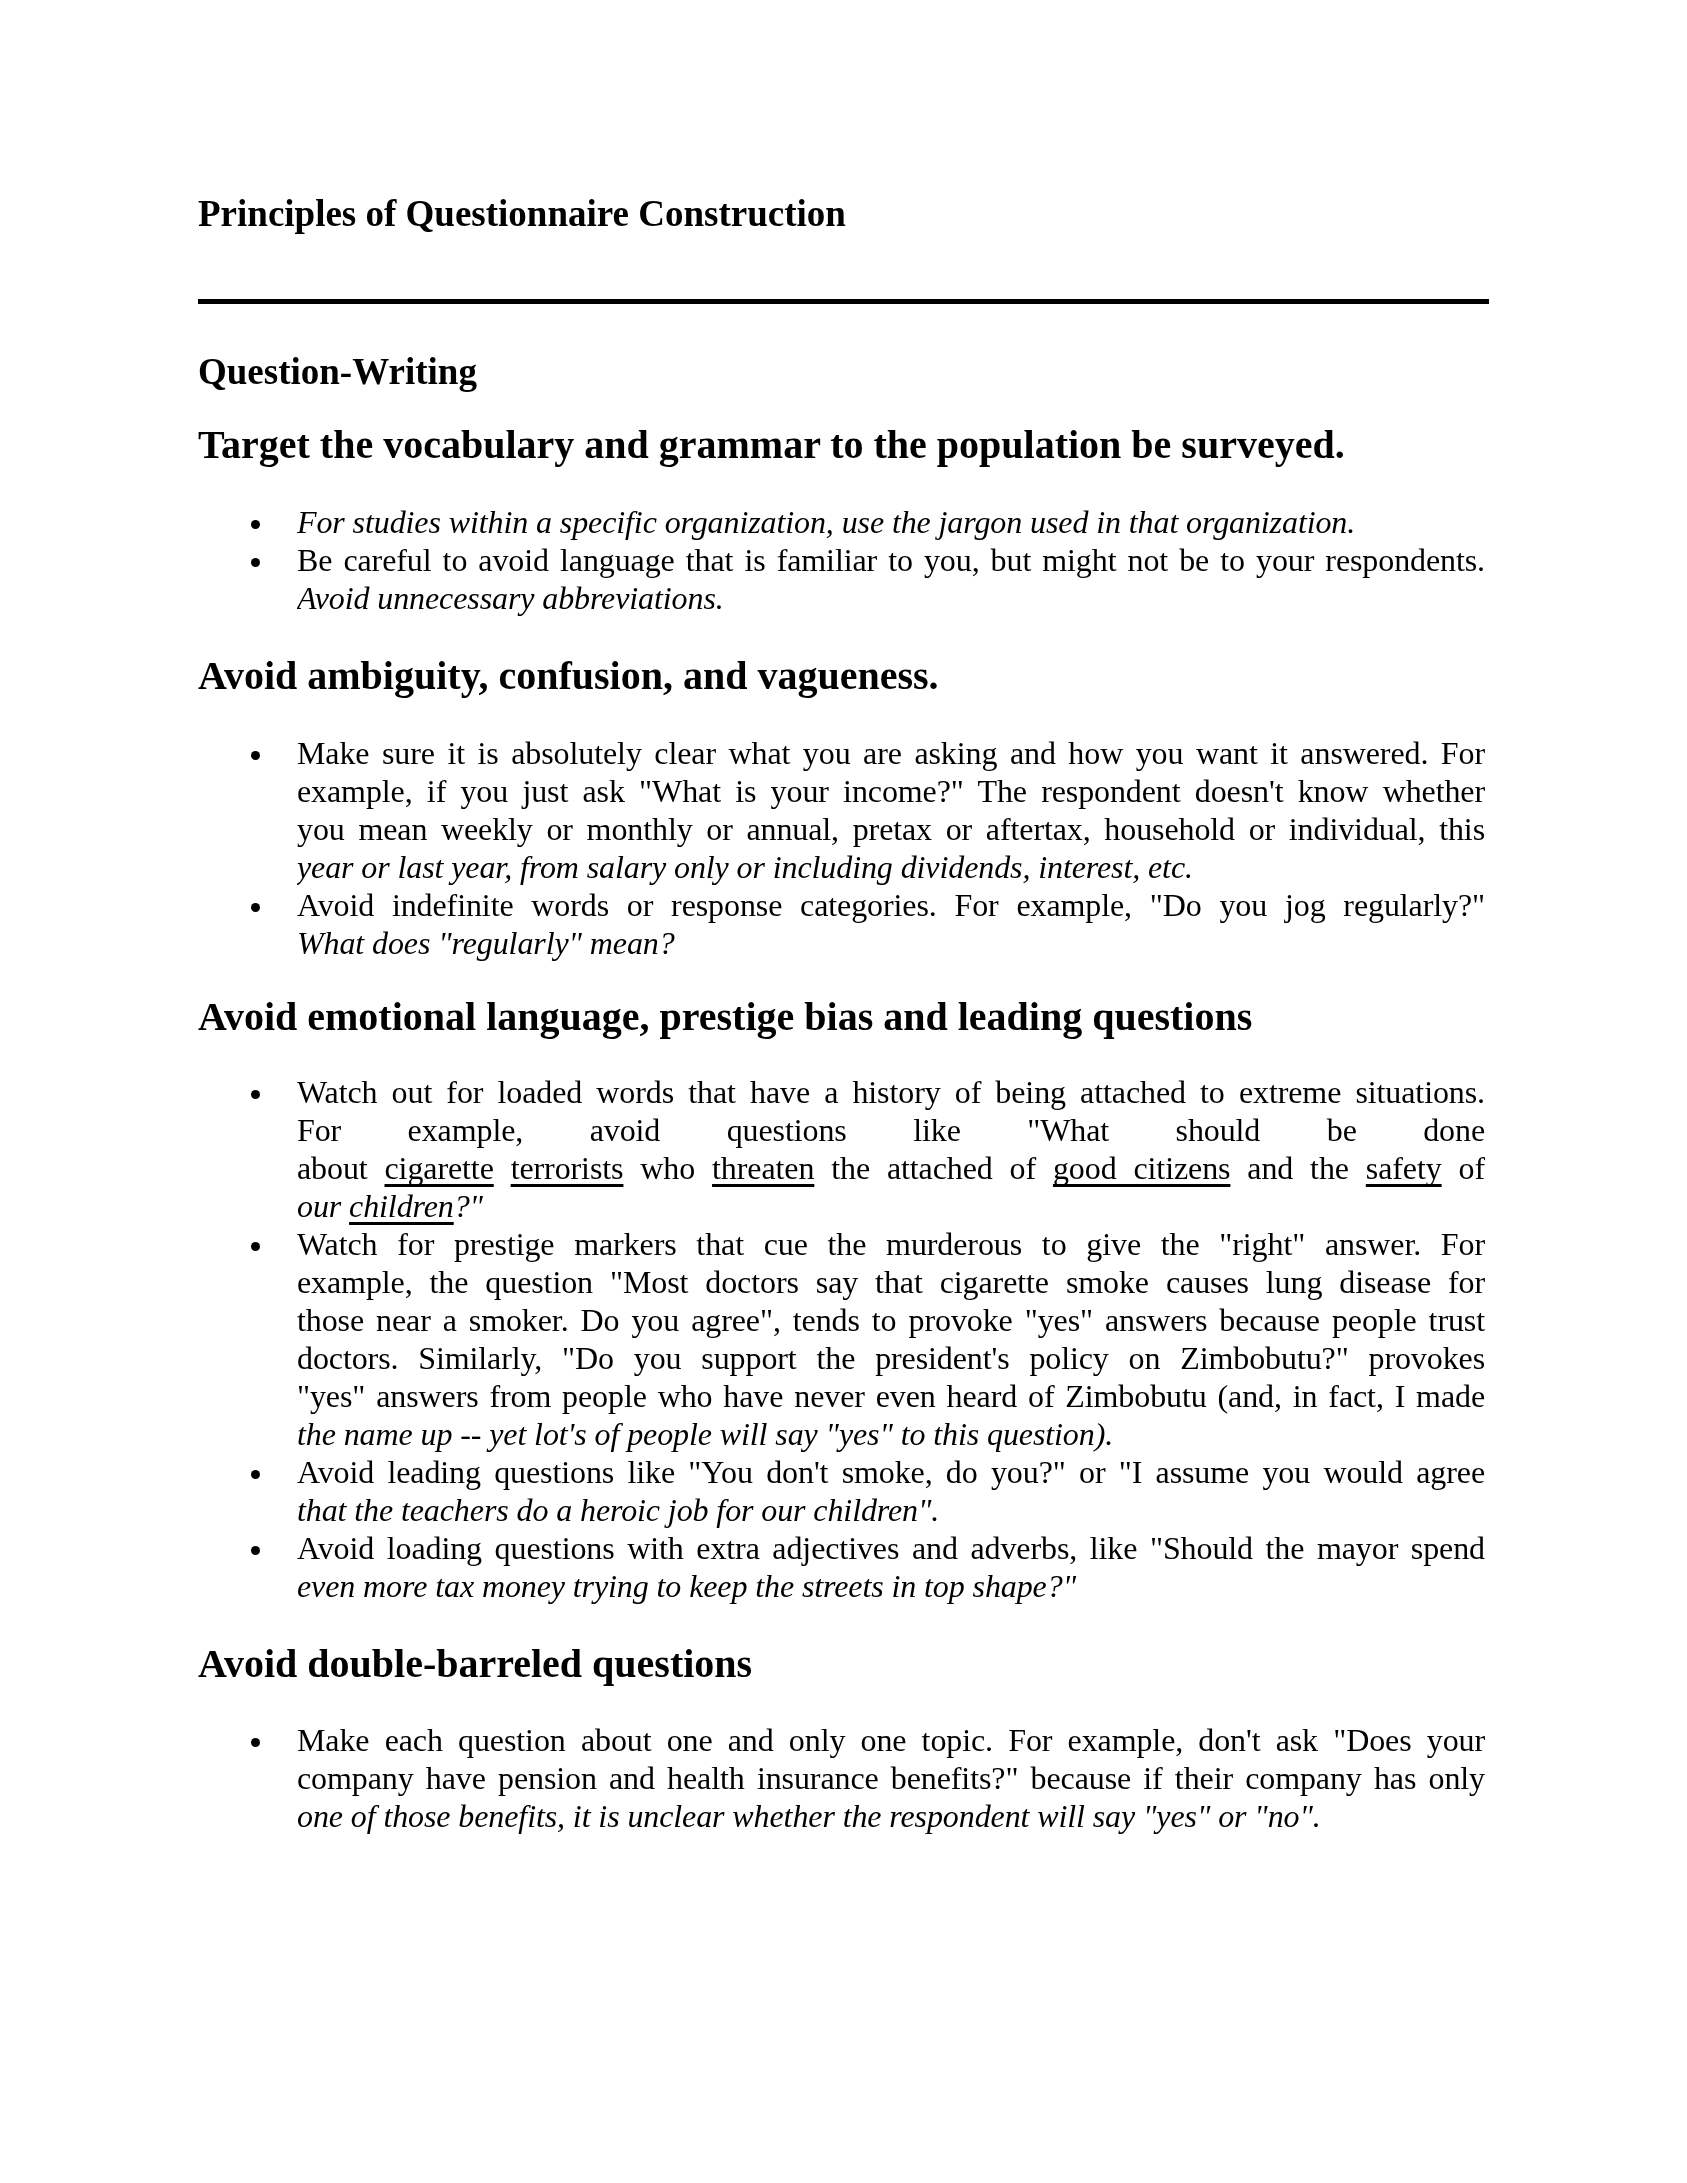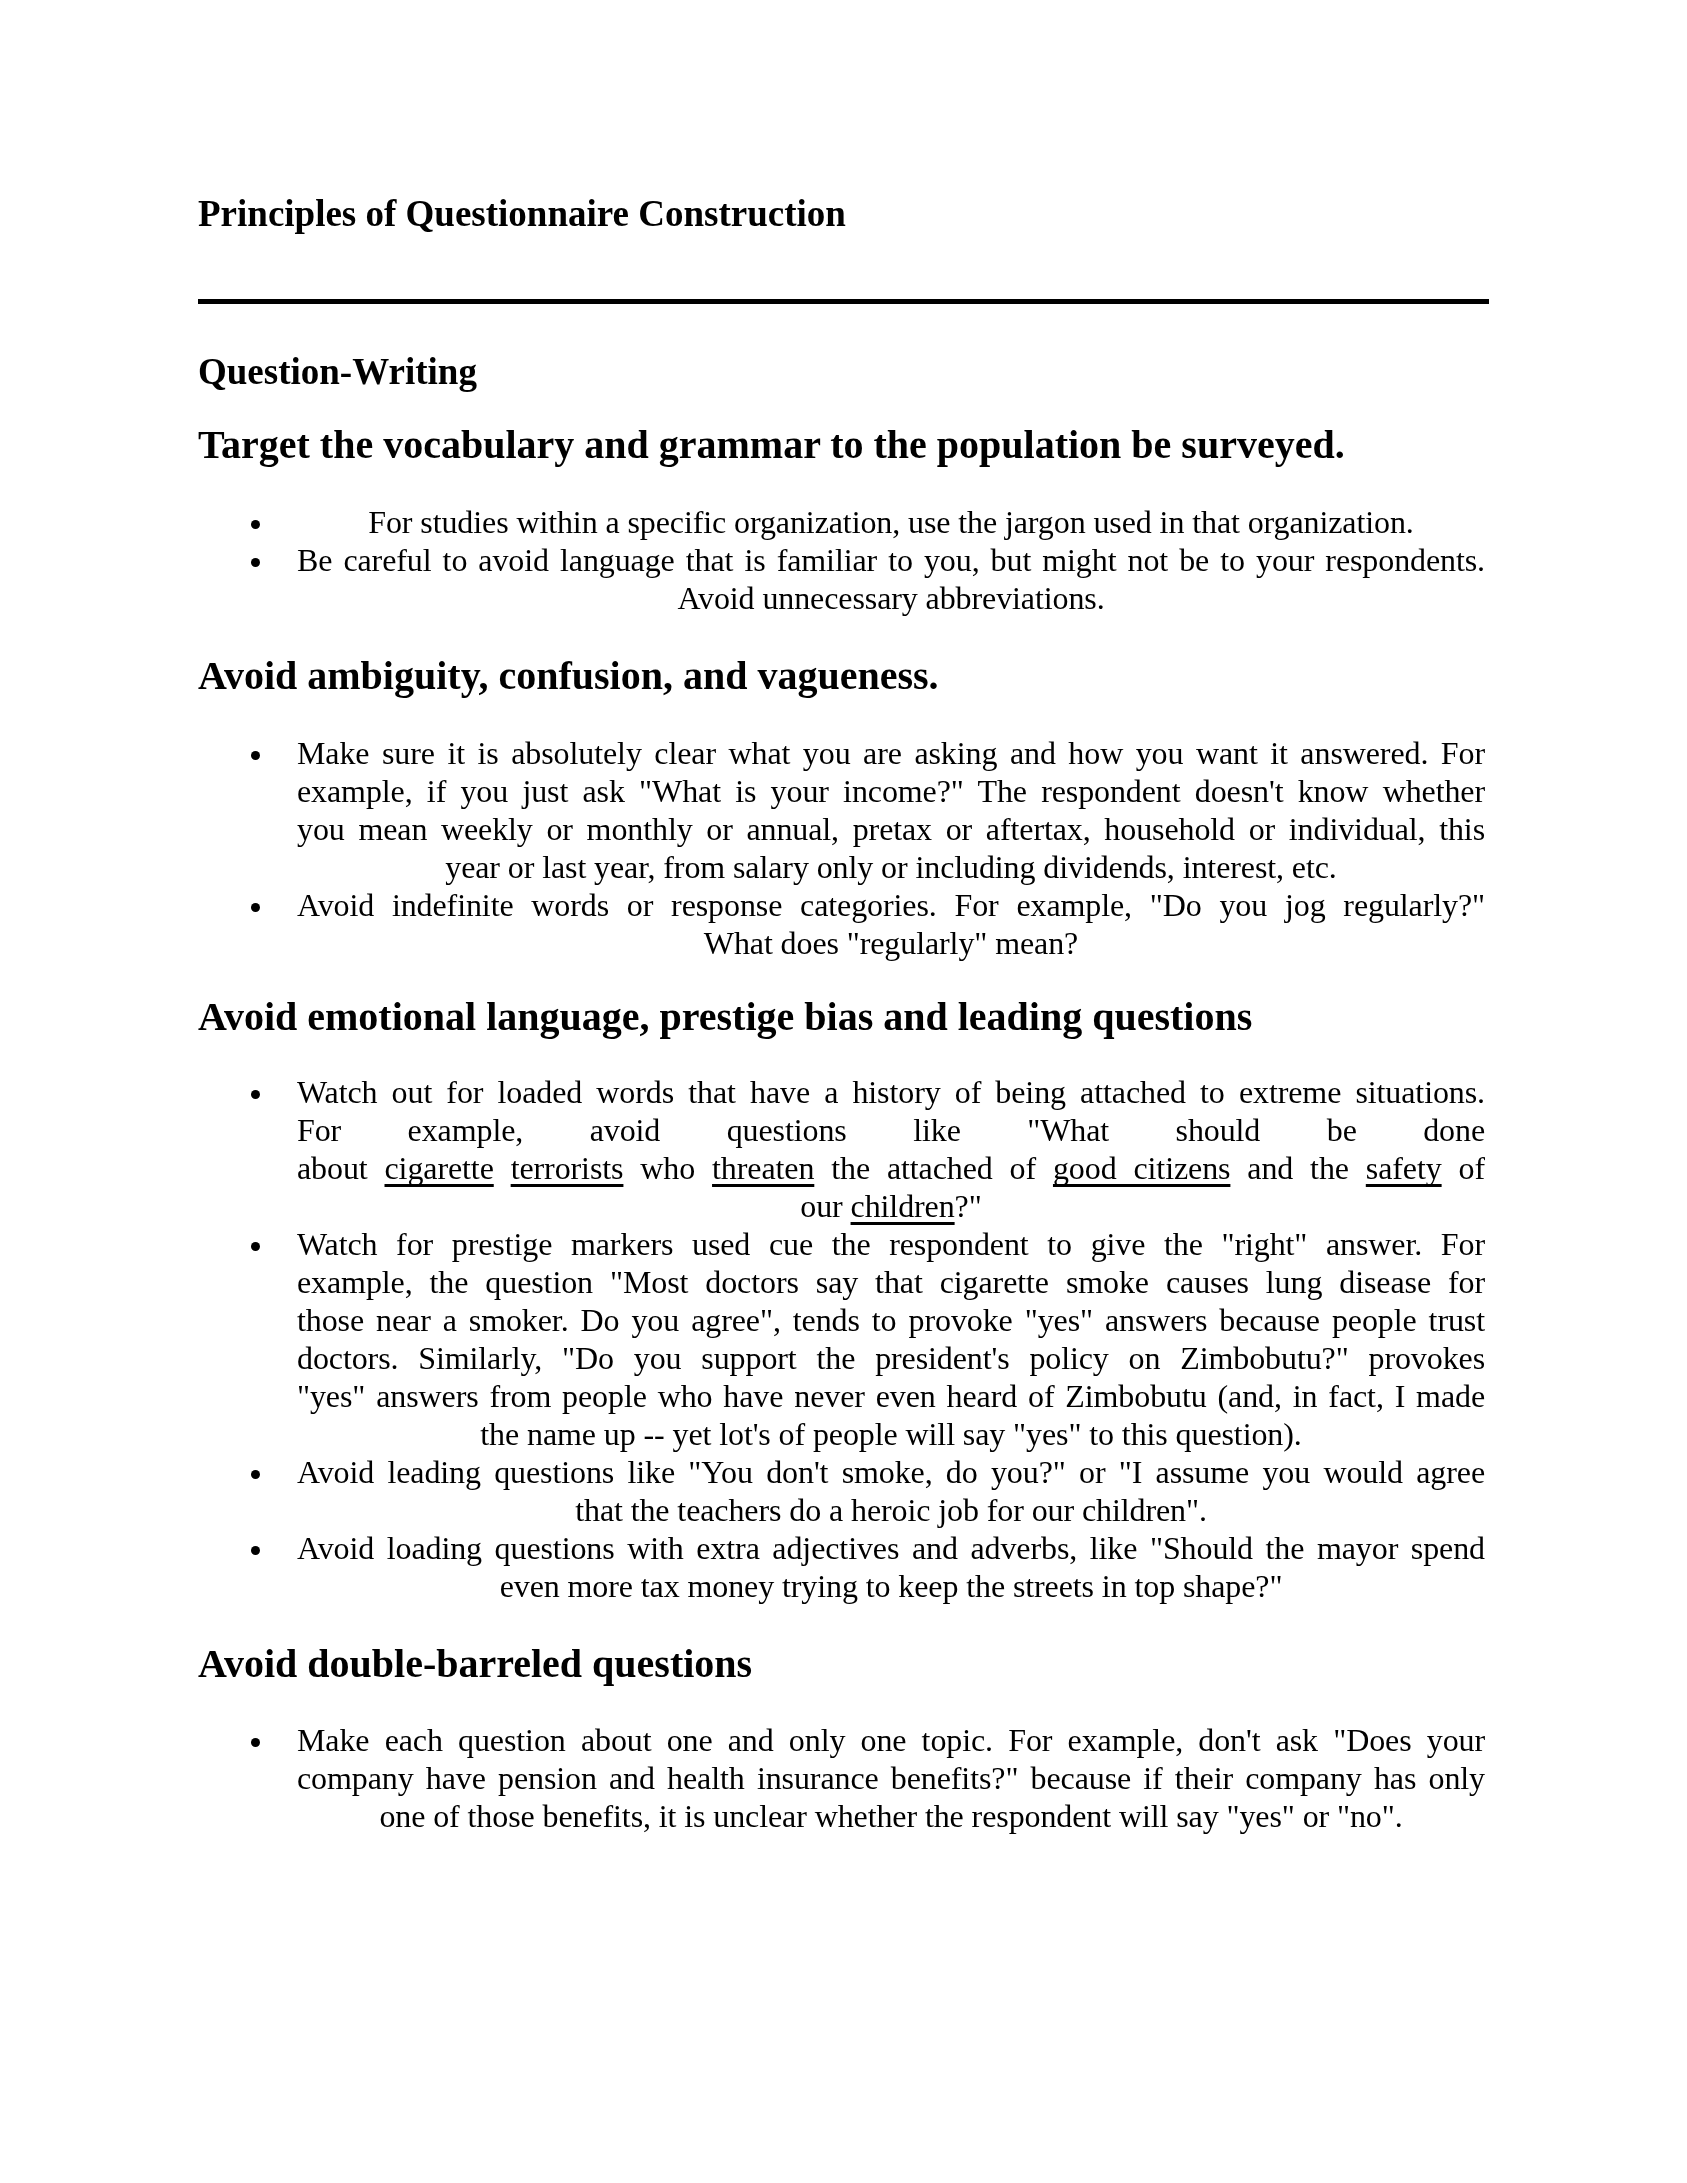--- a/index.html
+++ b/index.html
@@ -85,21 +85,21 @@
     width: 1188px;
     white-space: normal;
     overflow: hidden;
     max-height: 38px;
   }
   .jline {
     text-align: justify;
     text-align-last: justify;
     -moz-text-align-last: justify;
   }
-  .lline { text-align: center; }
+  .lline { text-align: left; font-style: italic; }
 
   .u {
     text-decoration: underline;
     text-decoration-thickness: 2.6px;
     text-underline-offset: 4.6px;
     text-decoration-skip-ink: none;
   }
 </style>
 </head>
 <body>
@@ -152,21 +152,21 @@
       <div class="line jline">For example, avoid questions like "What should be done</div>
       <div class="line jline">
         <span>about </span><span class="u">cigarette</span><span> </span><span class="u">terrorists</span><span> who </span><span class="u">threaten</span><span> the attached of </span><span class="u">good citizens</span><span> and the </span><span class="u">safety</span><span> of</span>
       </div>
       <div class="line lline">
         <span>our </span><span class="u">children</span><span>?"</span>
       </div>
     </li>
     <li>
       <span class="dot">•</span>
-      <div class="line jline">Watch for prestige markers used cue the respondent to give the "right" answer. For</div>
+      <div class="line jline">Watch for prestige markers that cue the murderous to give the "right" answer. For</div>
       <div class="line jline">example, the question "Most doctors say that cigarette smoke causes lung disease for</div>
       <div class="line jline">those near a smoker. Do you agree", tends to provoke "yes" answers because people trust</div>
       <div class="line jline">doctors. Similarly, "Do you support the president's policy on Zimbobutu?" provokes</div>
       <div class="line jline">"yes" answers from people who have never even heard of Zimbobutu (and, in fact, I made</div>
       <div class="line lline">the name up -- yet lot's of people will say "yes" to this question).</div>
     </li>
     <li>
       <span class="dot">•</span>
       <div class="line jline">Avoid leading questions like "You don't smoke, do you?" or "I assume you would agree</div>
       <div class="line lline">that the teachers do a heroic job for our children".</div>

